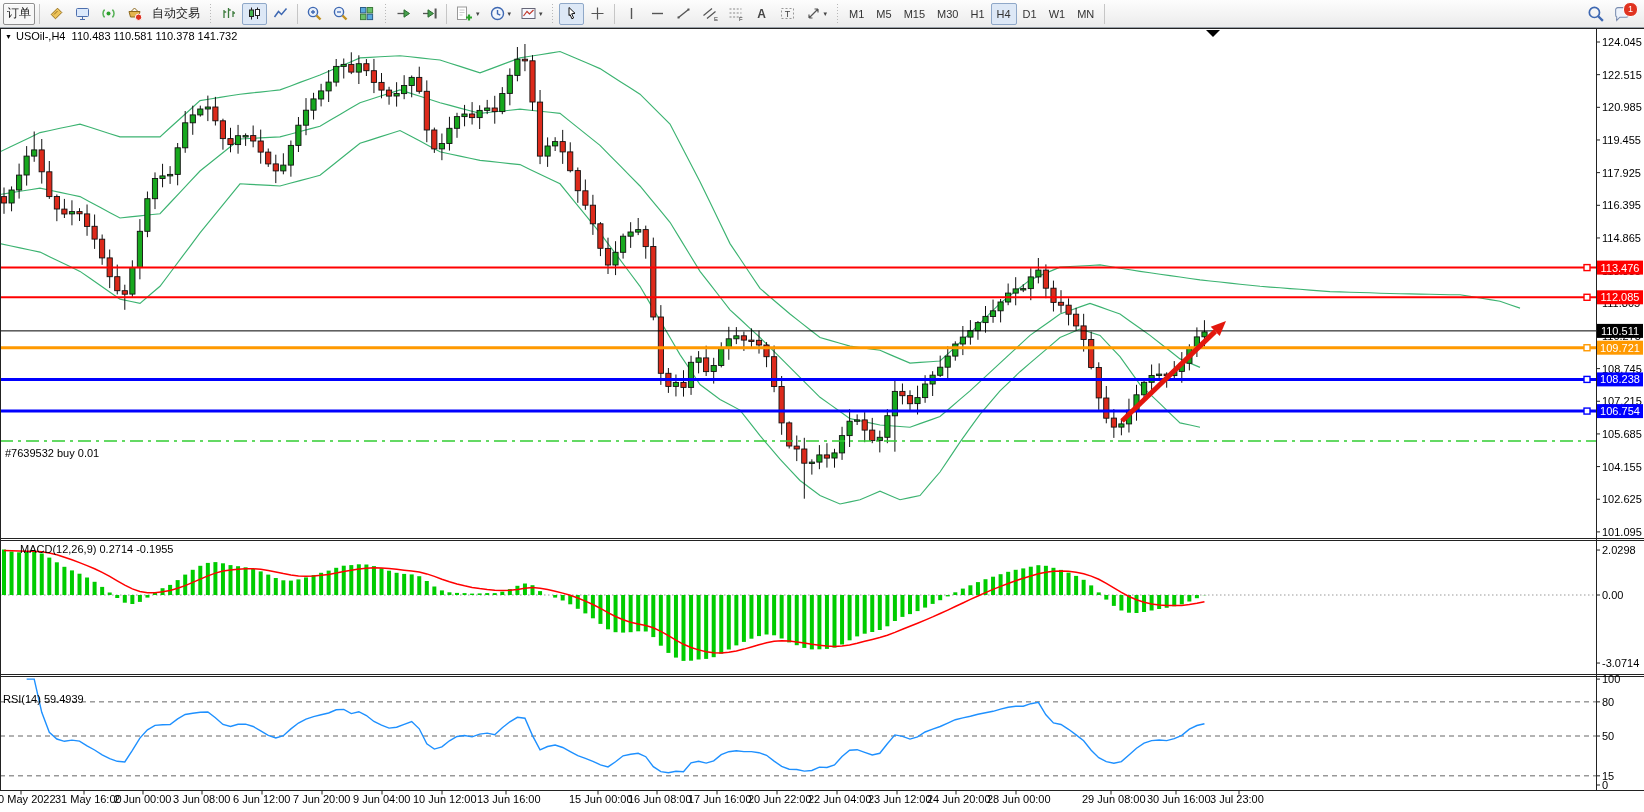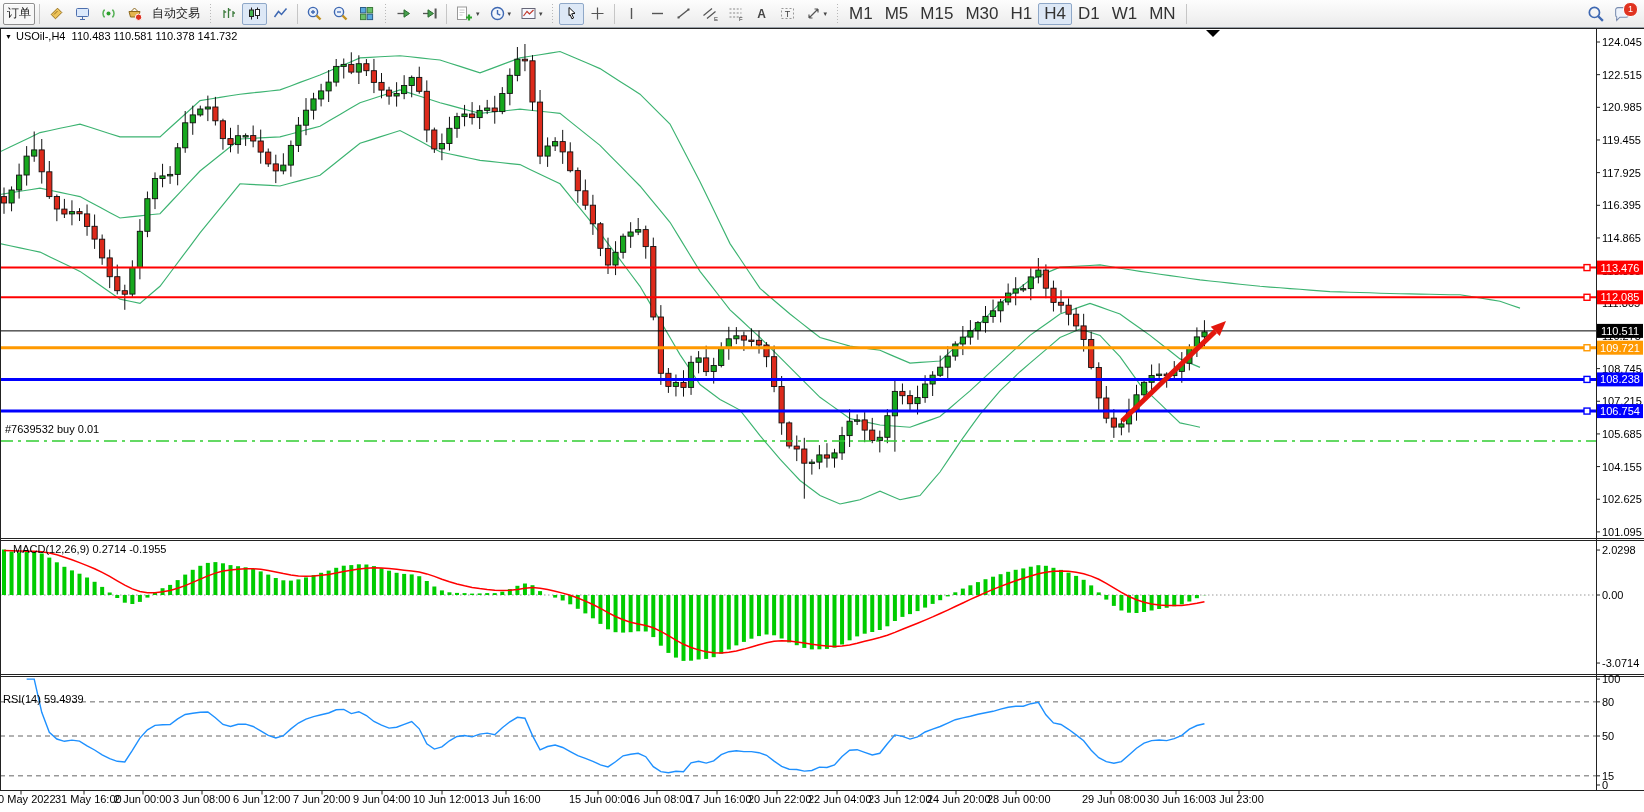--- a/index.html
+++ b/index.html
@@ -10,21 +10,21 @@
     background:linear-gradient(#fdfdfd,#ebebeb);border-bottom:1px solid #98a0a8;
     display:flex;align-items:center;padding:12px 3px;gap:1px;z-index:10}
   .tbtn{height:22px;min-width:22px;display:flex;align-items:center;justify-content:center;
     padding:0 3px;border:1px solid transparent;border-radius:2px;box-sizing:border-box}
   .raised{border:1px solid #8f8f8f;background:#f7f7f7;box-shadow:inset 0 1px 0 #fff}
   .pressed{border:1px solid #8fa8c8;background:#dde8f6}
   .sep{width:1px;height:20px;background:#c6c6c6;margin:0 3px}
   .grip{width:4px;height:20px;margin:0 3px;
     background-image:repeating-linear-gradient(to bottom,#b9b9b9 0 1px,transparent 1px 3px);
     background-size:1px 100%;background-repeat:no-repeat;background-position:center}
-  .tf{font-size:17px;color:#333;padding:0 5px}
+  .tf{font-size:11px;color:#333;padding:0 5px}
   .tlabel{font-size:12px;color:#222;padding:0 3px;white-space:nowrap}
   .caret{font-size:7px;color:#444;margin-left:2px}
   .tb-right{margin-left:auto;display:flex;align-items:center;position:relative}
   .nbadge{position:absolute;top:-2px;right:-4px;background:#e03320;color:#fff;font-size:9px;
     width:13px;height:13px;border-radius:7px;display:flex;align-items:center;justify-content:center;
     border:1px solid #fff}
   
   .overlay{position:absolute;font-size:11px;color:#000;white-space:nowrap;z-index:5}
   .tri{font-size:7px;margin-right:4px;vertical-align:1px}
   svg#cv{position:absolute;top:0;left:0;z-index:1}
@@ -866,15 +866,15 @@
     <text x="1082" y="803" font-size="11" fill="#000">29 Jun 08:00</text>
     <line x1="1176" y1="790.5" x2="1176" y2="794.5" stroke="#222" stroke-width="1"></line>
     <text x="1147" y="803" font-size="11" fill="#000">30 Jun 16:00</text>
     <line x1="1239" y1="790.5" x2="1239" y2="794.5" stroke="#222" stroke-width="1"></line>
     <text x="1210" y="803" font-size="11" fill="#000">3 Jul 23:00</text>
   </svg>
 
 <div class="overlay" style="top:30px;left:5px">
   <span class="tri">▼</span><span>USOil-,H4</span>&nbsp;&nbsp;<span>110.483 110.581 110.378 141.732</span>
 </div>
-<div class="overlay" style="top:423px;left:5px">#7639532 buy 0.01</div>
-<div class="overlay" style="top:543px;left:13px">MACD(12,26,9) 0.2714 -0.1955</div>
+<div class="overlay" style="top:447px;left:5px">#7639532 buy 0.01</div>
+<div class="overlay" style="top:543px;left:20px">MACD(12,26,9) 0.2714 -0.1955</div>
 <div class="overlay" style="top:693px;left:3px">RSI(14) 59.4939</div>
 
 </body></html>

